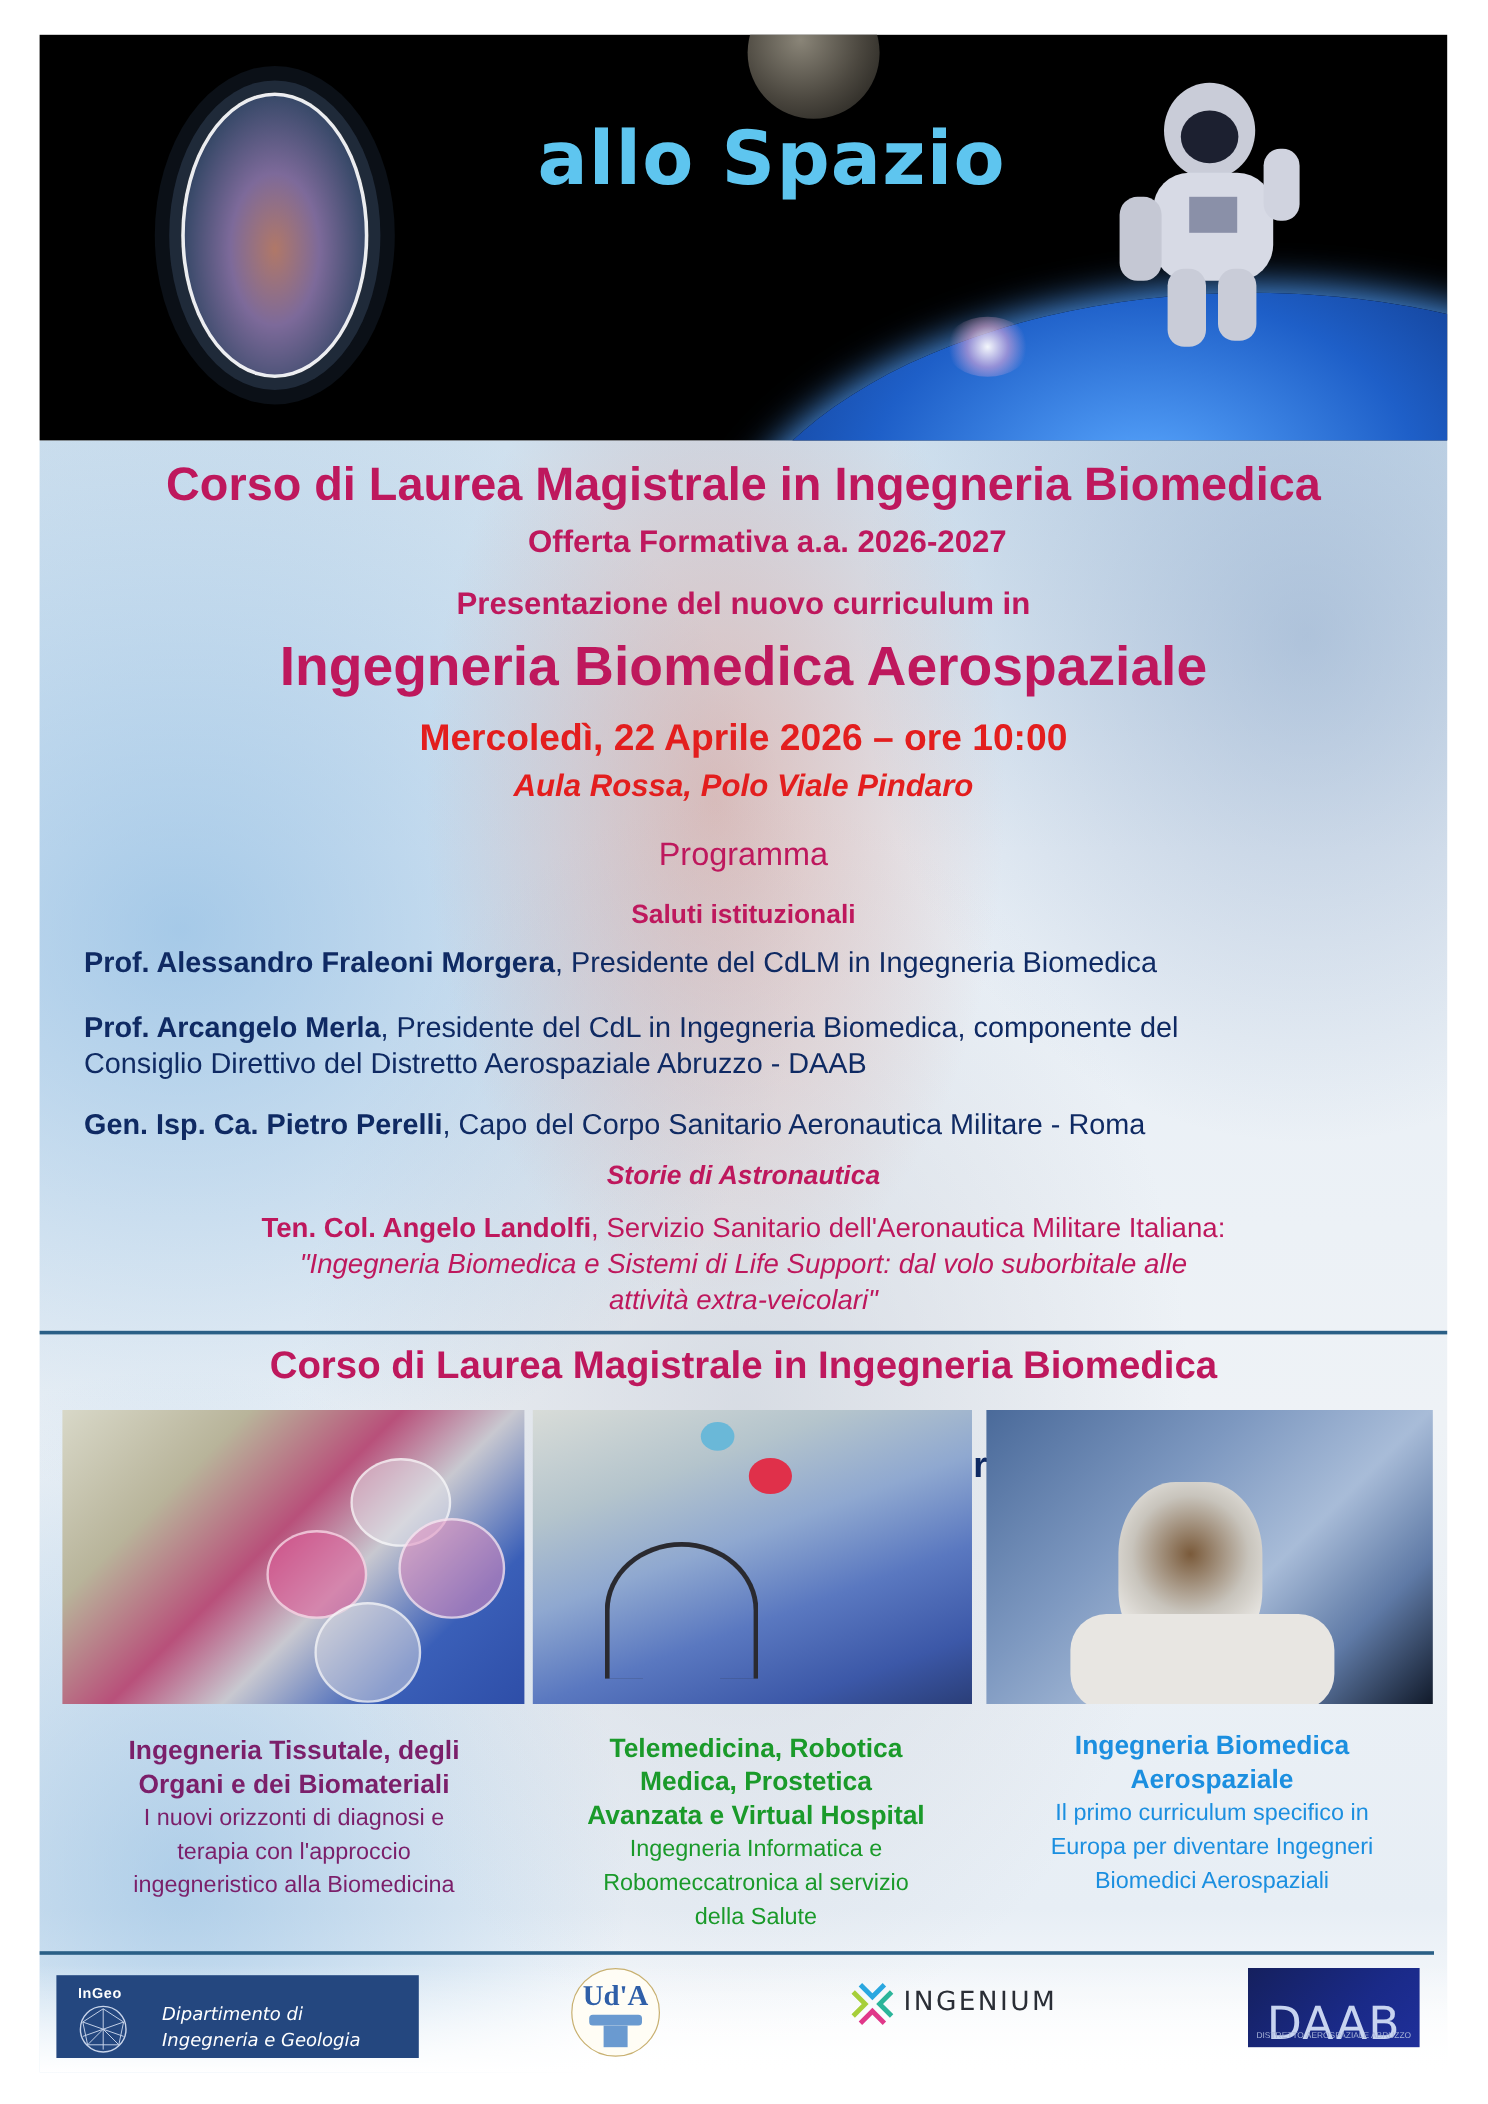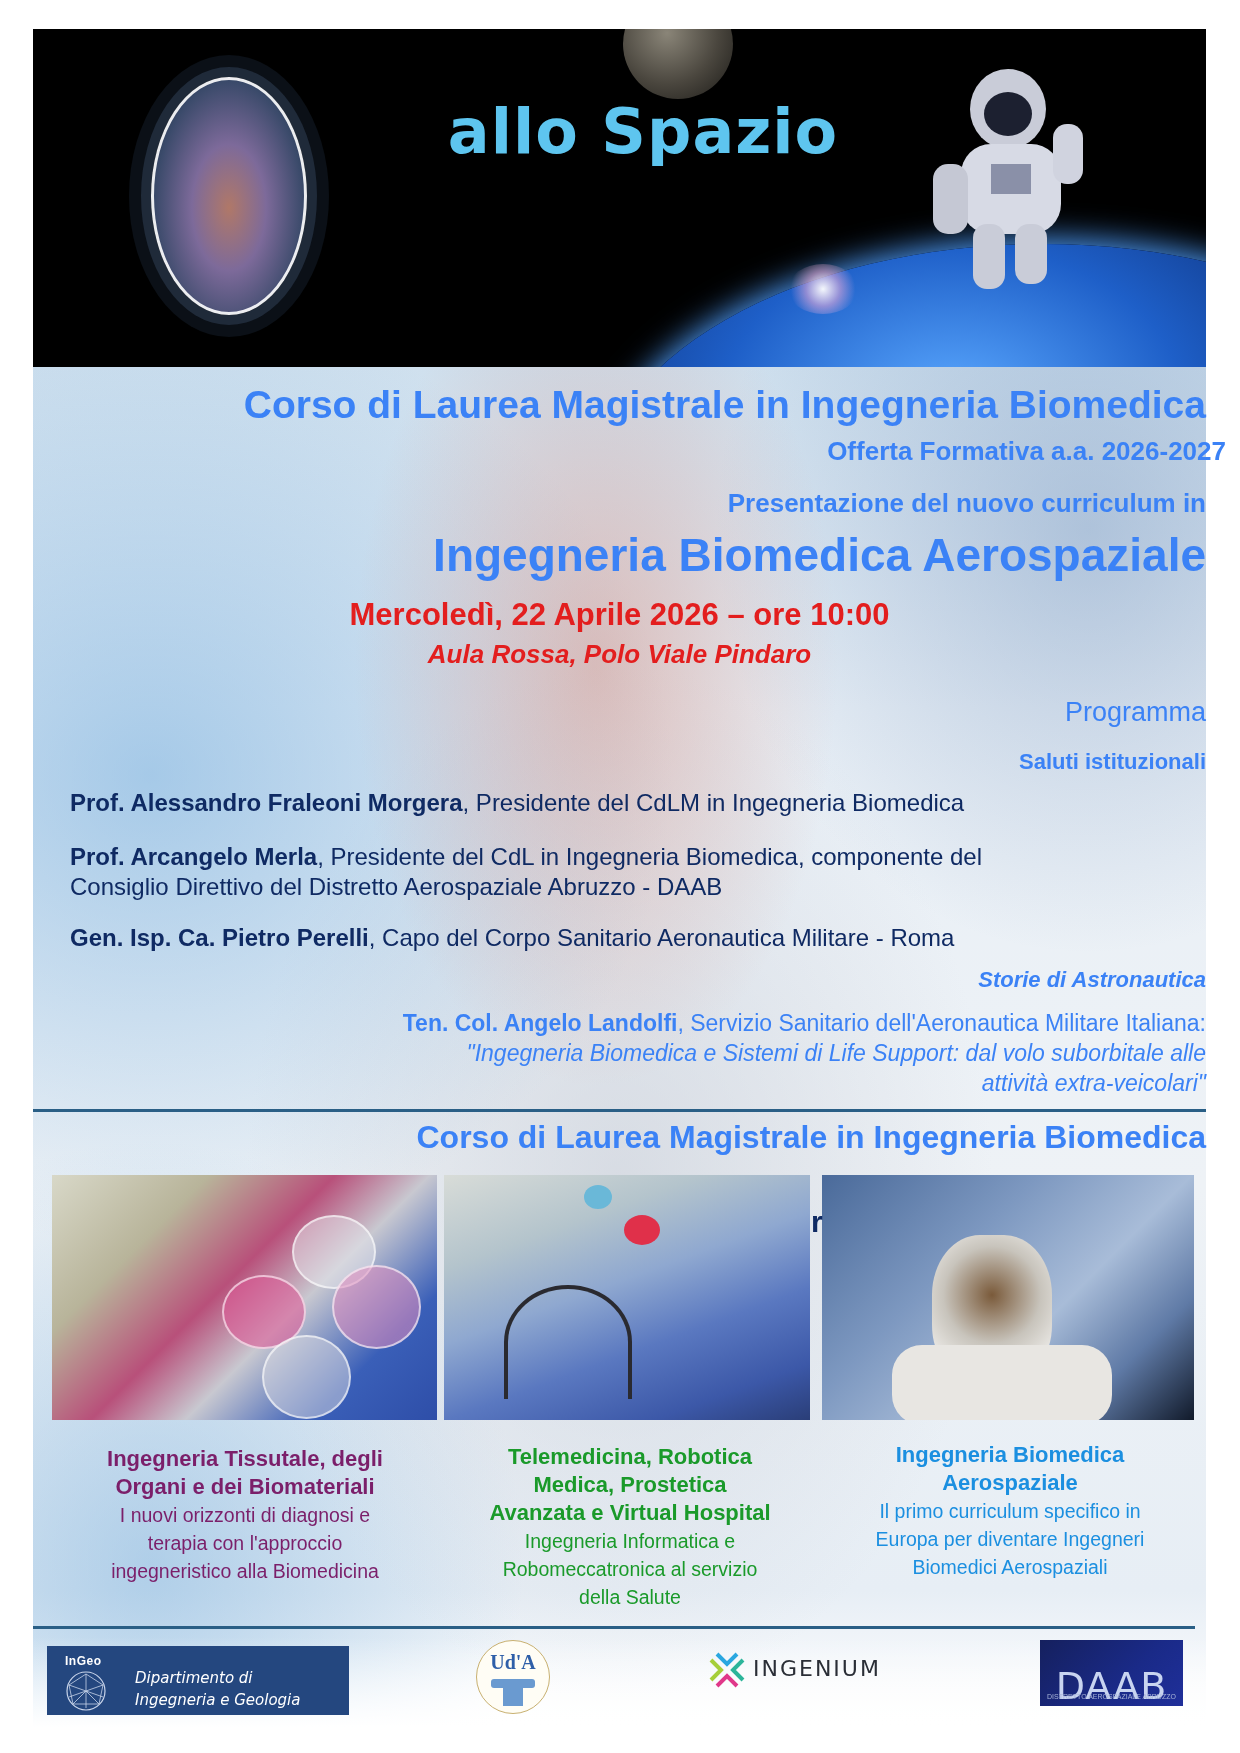--- a/index.html
+++ b/index.html
@@ -48,21 +48,21 @@
   }
   .banner .astronaut {
     position:absolute; left:880px; top:25px; width:180px; height:240px;
   }
   .banner-title {
     position:absolute; left:350px; top:65px; width:520px; text-align:center;
     color:#5ec5ef; font-family:"DejaVu Sans", sans-serif; font-weight:bold;
     font-size:62px; line-height:76px; letter-spacing:1px;
   }
   .t { position:absolute; left:33px; width:1173px; text-align:center; margin:0; }
-  .navy { color:#3b82f6;text-align:right; }
+  .navy { color:#be185d; }
   .red { color:#e31e1e; }
   .b { font-weight:bold; }
   .l-left { position:absolute; left:70px; width:1120px; margin:0; color:#0f2a63; font-size:24px; line-height:30px; }
   .l-left b { font-weight:bold; }
   .divider { position:absolute; left:33px; width:1173px; height:3px; background:#2a5f86; }
   .photo { position:absolute; top:1175px; height:245px; overflow:hidden; }
   .caption { position:absolute; text-align:center; font-family:"Liberation Sans", sans-serif; }
   .caption .h { font-weight:bold; font-size:22px; line-height:28px; }
   .caption .s { font-size:19.5px; line-height:28px; }
   .logo { position:absolute; }
@@ -173,21 +173,21 @@
     <circle cx="21" cy="21" r="19" fill="none" stroke="#c8d4ea" stroke-width="1.2"></circle>
     <path d="M4 15 L21 4 L38 15 L34 34 L8 34 Z M21 4 L21 38 M4 15 L38 27 M38 15 L4 27 M8 34 L21 21 L34 34" fill="none" stroke="#c8d4ea" stroke-width="0.8"></path>
   </svg>
   <div style="position:absolute;left:88px;top:21px;color:#fff;font-size:15px;line-height:22px;font-family:'DejaVu Sans',sans-serif;font-style:italic;">
     <div>Dipartimento di</div>
     <div>Ingegneria e Geologia</div>
   </div>
 </div>
 
 <div class="logo" style="left:476px;top:1640px;width:72px;height:72px;border-radius:50%;background:#fffdf5;border:1.5px solid #c8b070;">
-  <div style="position:absolute;left:0;top:10px;width:72px;text-align:center;color:#2f5fa8;font-weight:bold;font-family:'Liberation Serif',serif;font-size:20px;">Ud'A</div>
+  <div style="position:absolute;left:0;top:10px;width:72px;text-align:center;color:#2f5fa8;font-weight:bold;font-family:'Liberation Serif',serif;font-size:24px;">Ud'A</div>
   <div style="position:absolute;left:14px;top:38px;width:44px;height:9px;background:#6a9ad0;border-radius:3px;"></div>
   <div style="position:absolute;left:26px;top:47px;width:20px;height:18px;background:#6a9ad0;"></div>
 </div>
 
 <div class="logo" style="left:705px;top:1648px;width:185px;height:45px;">
   <svg width="44" height="44" viewBox="0 0 44 44" style="position:absolute;left:0;top:0;">
     <path d="M12 6 L22 16 L32 6" fill="none" stroke="#2aa7e0" stroke-width="4"></path>
     <path d="M6 12 L16 22 L6 32" fill="none" stroke="#a6cf3a" stroke-width="4"></path>
     <path d="M38 12 L28 22 L38 32" fill="none" stroke="#2bb59a" stroke-width="4"></path>
     <path d="M12 38 L22 28 L32 38" fill="none" stroke="#e0388a" stroke-width="4"></path>

